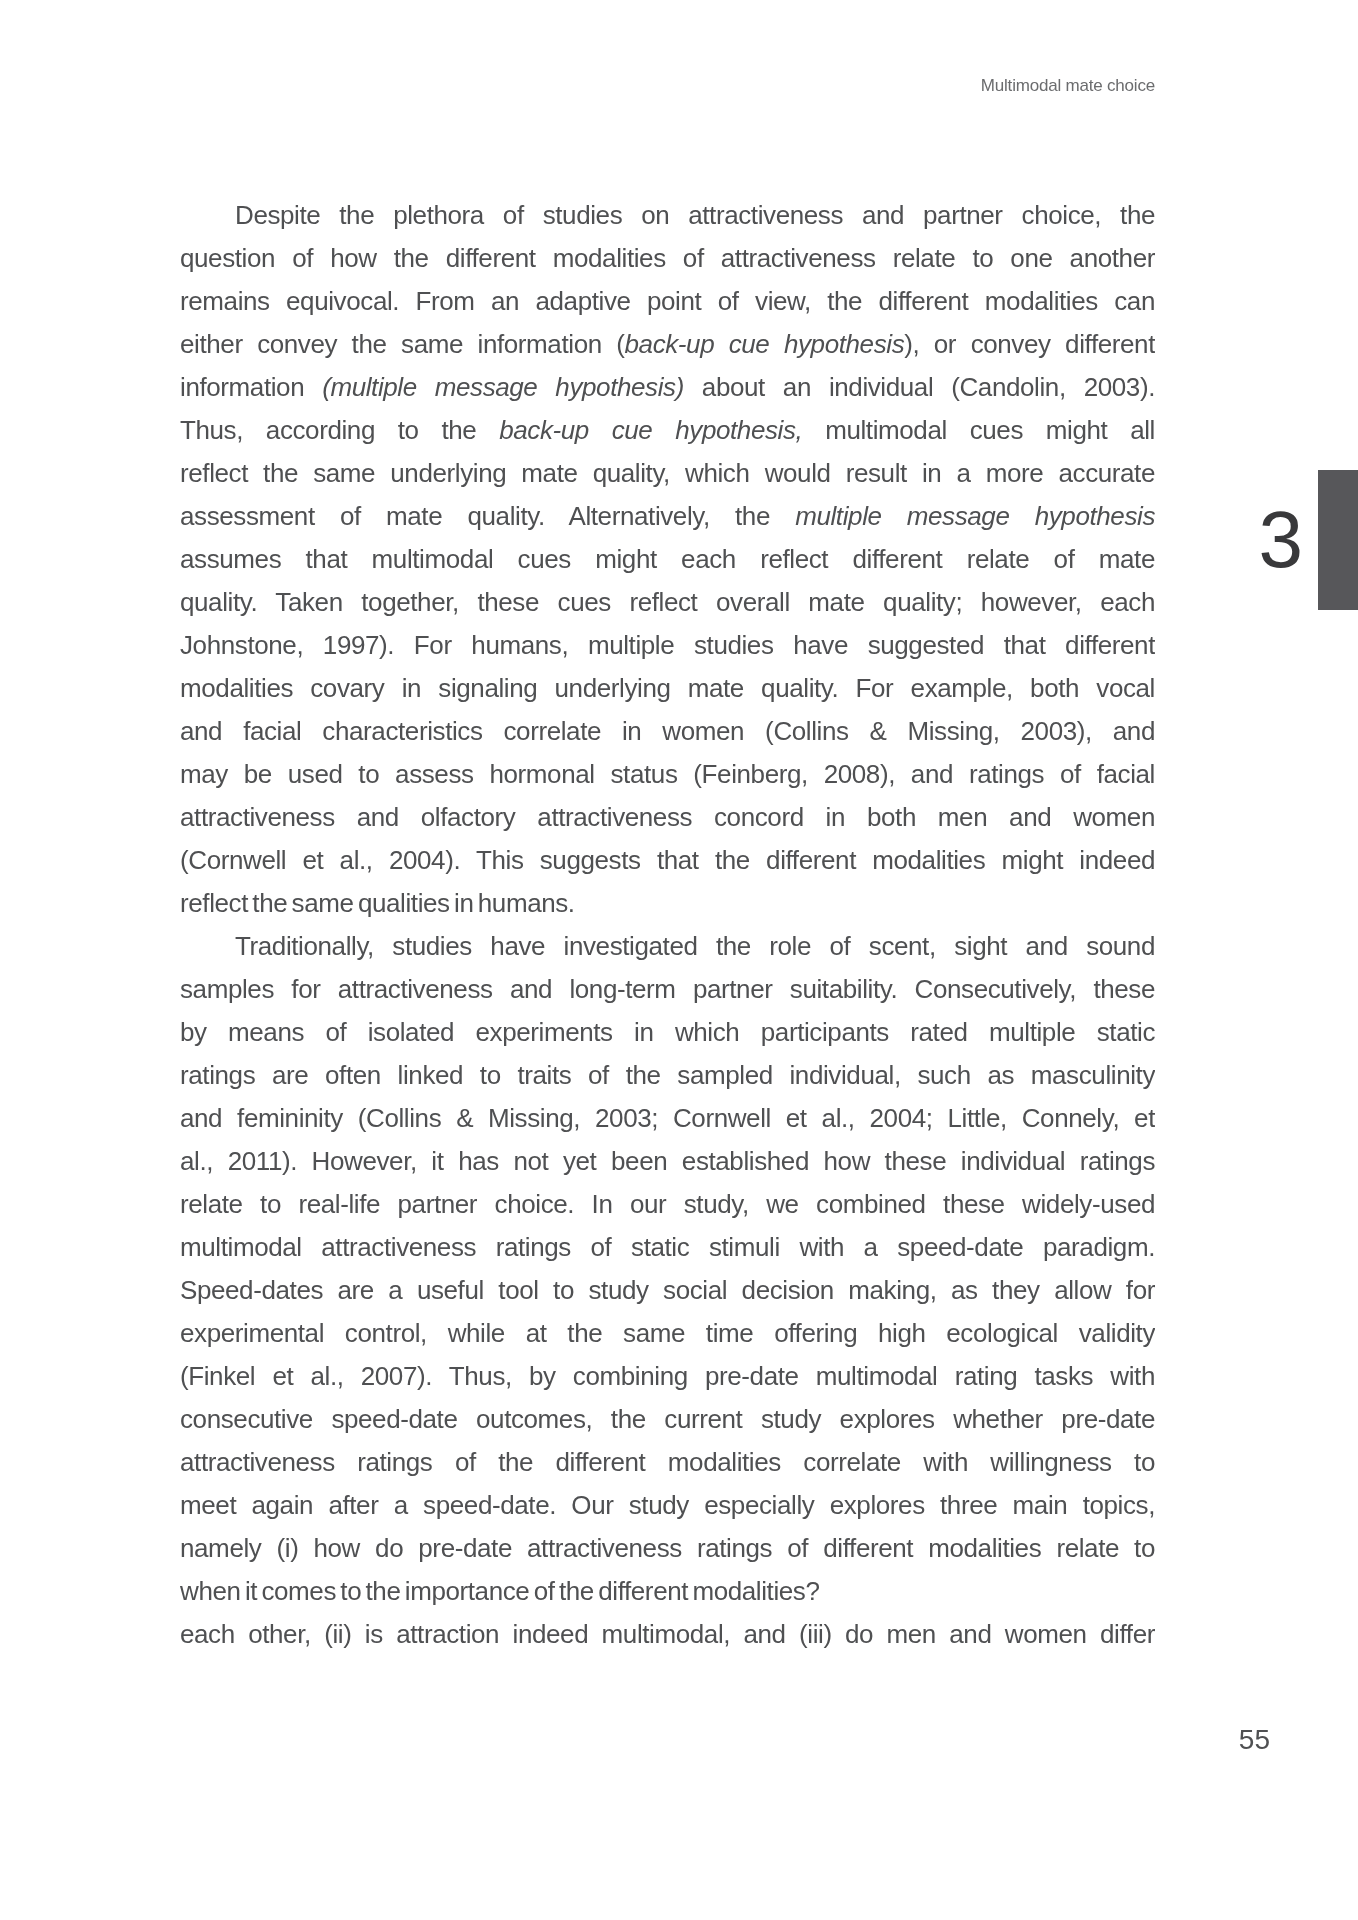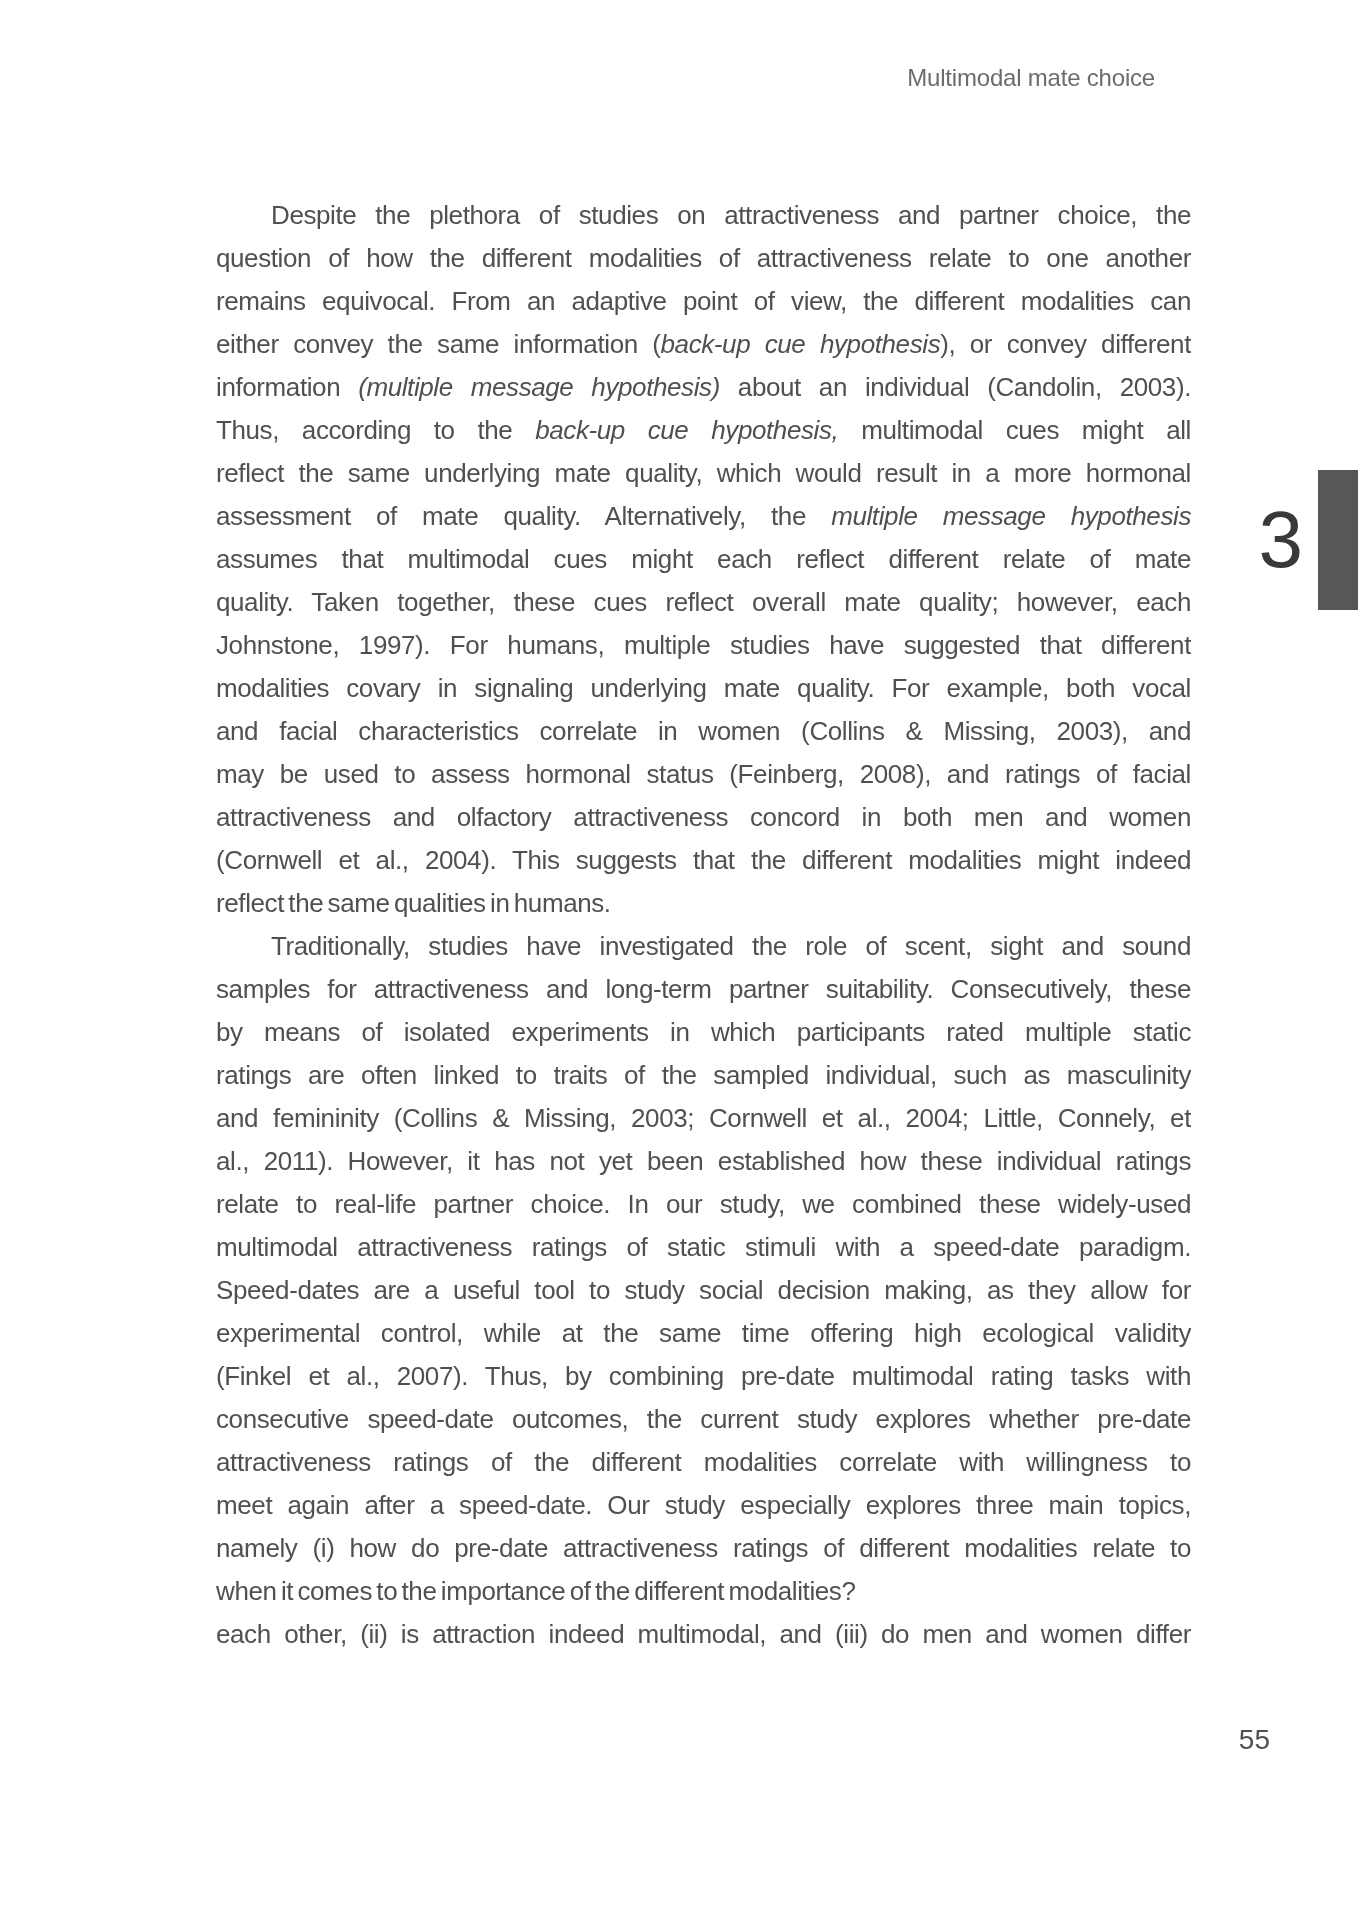--- a/index.html
+++ b/index.html
@@ -5,34 +5,33 @@
   html, body { margin: 0; padding: 0; }
   body {
     width: 1358px; height: 1920px;
     background: #ffffff;
     position: relative;
     font-family: "Liberation Sans", "DejaVu Sans", sans-serif;
     overflow: hidden;
   }
   .running-header {
     position: absolute;
-    top: 64px; right: 203px;
-    font-size: 24px;
+    top: 76px; right: 203px;
+    font-size: 17px;
     letter-spacing: -0.2px;
     color: var(--header-text, #6b6c6e);
   }
   .body-text {
     position: absolute;
     left: 180px; top: 194px;
     width: 975px;
     font-size: 26px;
     color: var(--body-text, #4f5052);
     letter-spacing: -0.4px;
     word-spacing: -2.5px;
-    margin-left: 36px;
   }
   .line {
     text-align: justify;
     text-align-last: justify;
     line-height: 43px;
     height: 43px;
     overflow: hidden;
   }
   .line.indent { text-indent: 55px; }
   .line.para-end { text-align-last: left; }
@@ -67,21 +66,21 @@
 
   <div class="running-header">Multimodal mate choice</div>
 
   <div class="body-text">
       <div class="line indent"><span>Despite the plethora of studies on attractiveness and partner choice, the</span></div>
       <div class="line"><span>question of how the different modalities of attractiveness relate to one another</span></div>
       <div class="line"><span>remains equivocal. From an adaptive point of view, the different modalities can</span></div>
       <div class="line"><span>either convey the same information (</span><em>back-up cue hypothesis</em><span>), or convey different</span></div>
       <div class="line"><span>information </span><em>(multiple message hypothesis)</em><span> about an individual (Candolin, 2003).</span></div>
       <div class="line"><span>Thus, according to the </span><em>back-up cue hypothesis,</em><span> multimodal cues might all</span></div>
-      <div class="line"><span>reflect the same underlying mate quality, which would result in a more hormonal</span></div>
+      <div class="line"><span>reflect the same underlying mate quality, which would result in a more accurate</span></div>
       <div class="line"><span>assessment of mate quality. Alternatively, the </span><em>multiple message hypothesis</em></div>
       <div class="line"><span>assumes that multimodal cues might each reflect different relate of mate</span></div>
       <div class="line"><span>quality. Taken together, these cues reflect overall mate quality; however, each</span></div>
       <div class="line"><span>Johnstone, 1997). For humans, multiple studies have suggested that different</span></div>
       <div class="line"><span>modalities covary in signaling underlying mate quality. For example, both vocal</span></div>
       <div class="line"><span>and facial characteristics correlate in women (Collins &amp; Missing, 2003), and</span></div>
       <div class="line"><span>may be used to assess hormonal status (Feinberg, 2008), and ratings of facial</span></div>
       <div class="line"><span>attractiveness and olfactory attractiveness concord in both men and women</span></div>
       <div class="line"><span>(Cornwell et al., 2004). This suggests that the different modalities might indeed</span></div>
       <div class="line para-end"><span>reflect the same qualities in humans.</span></div>

